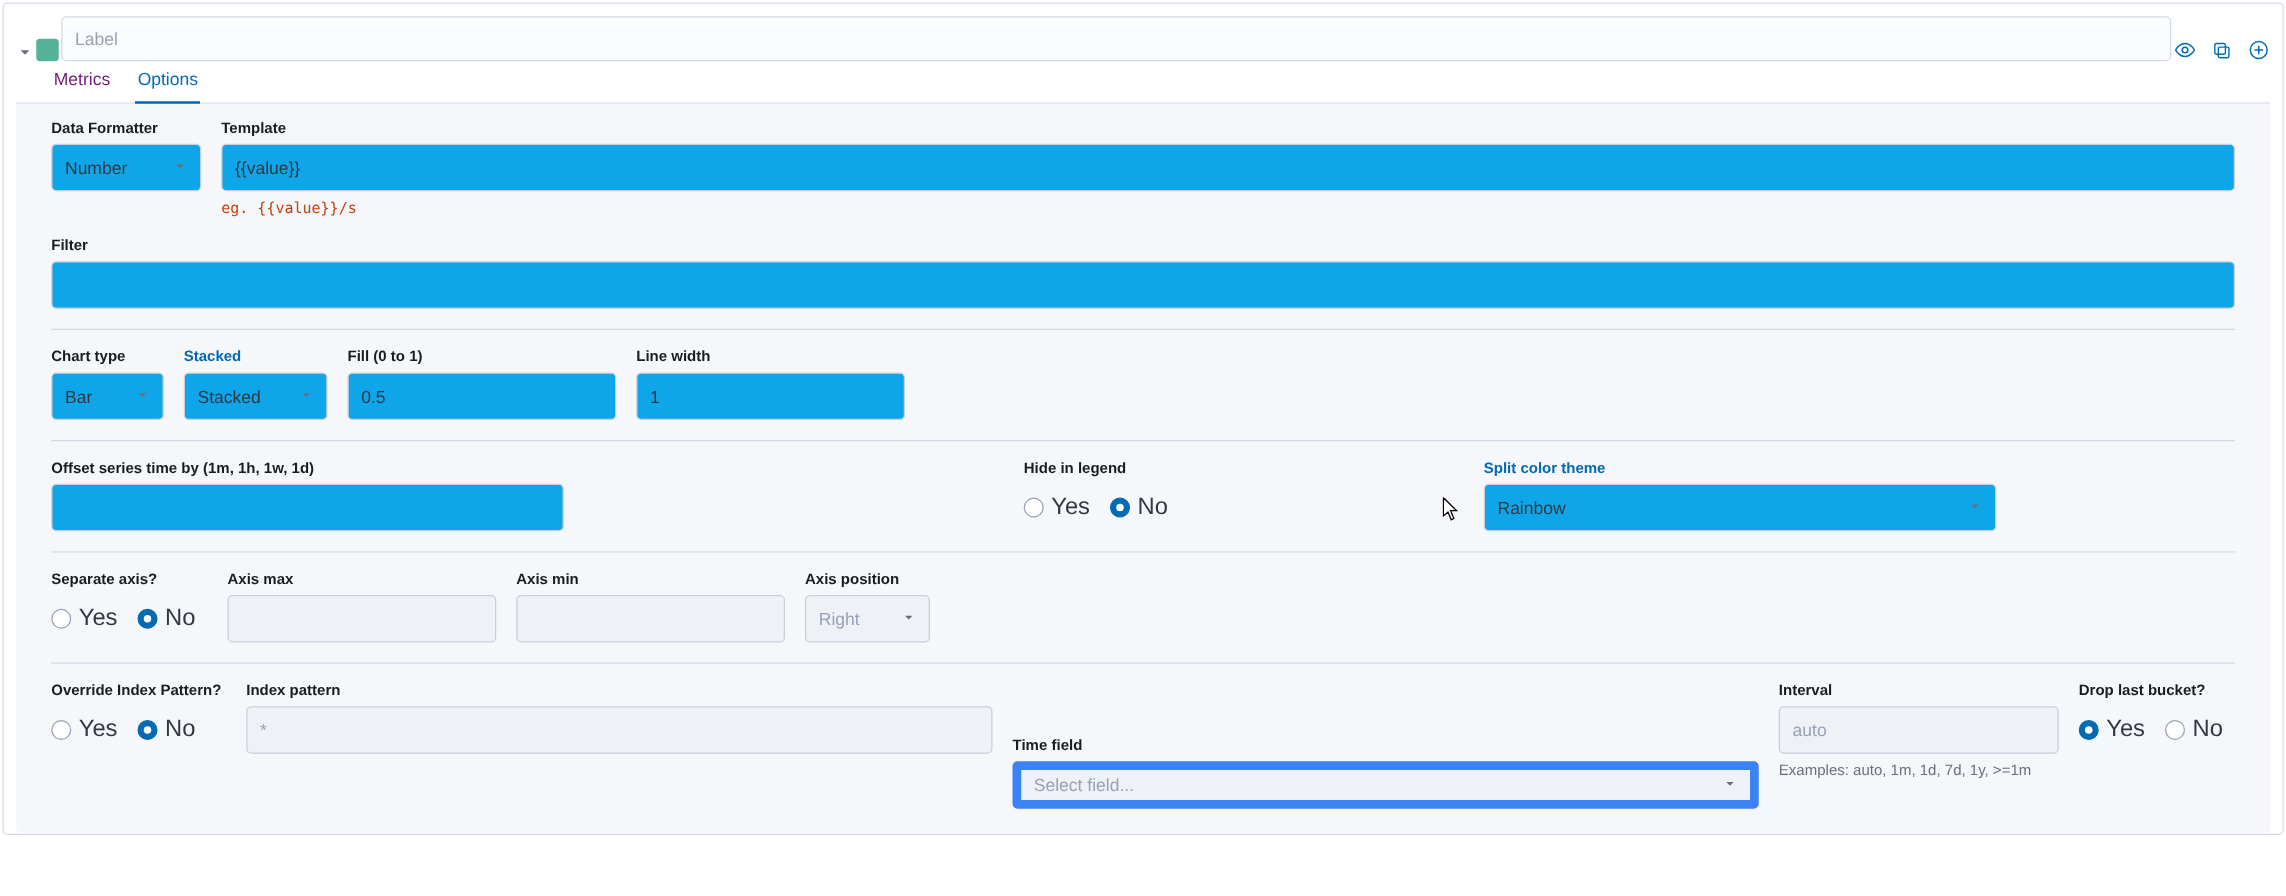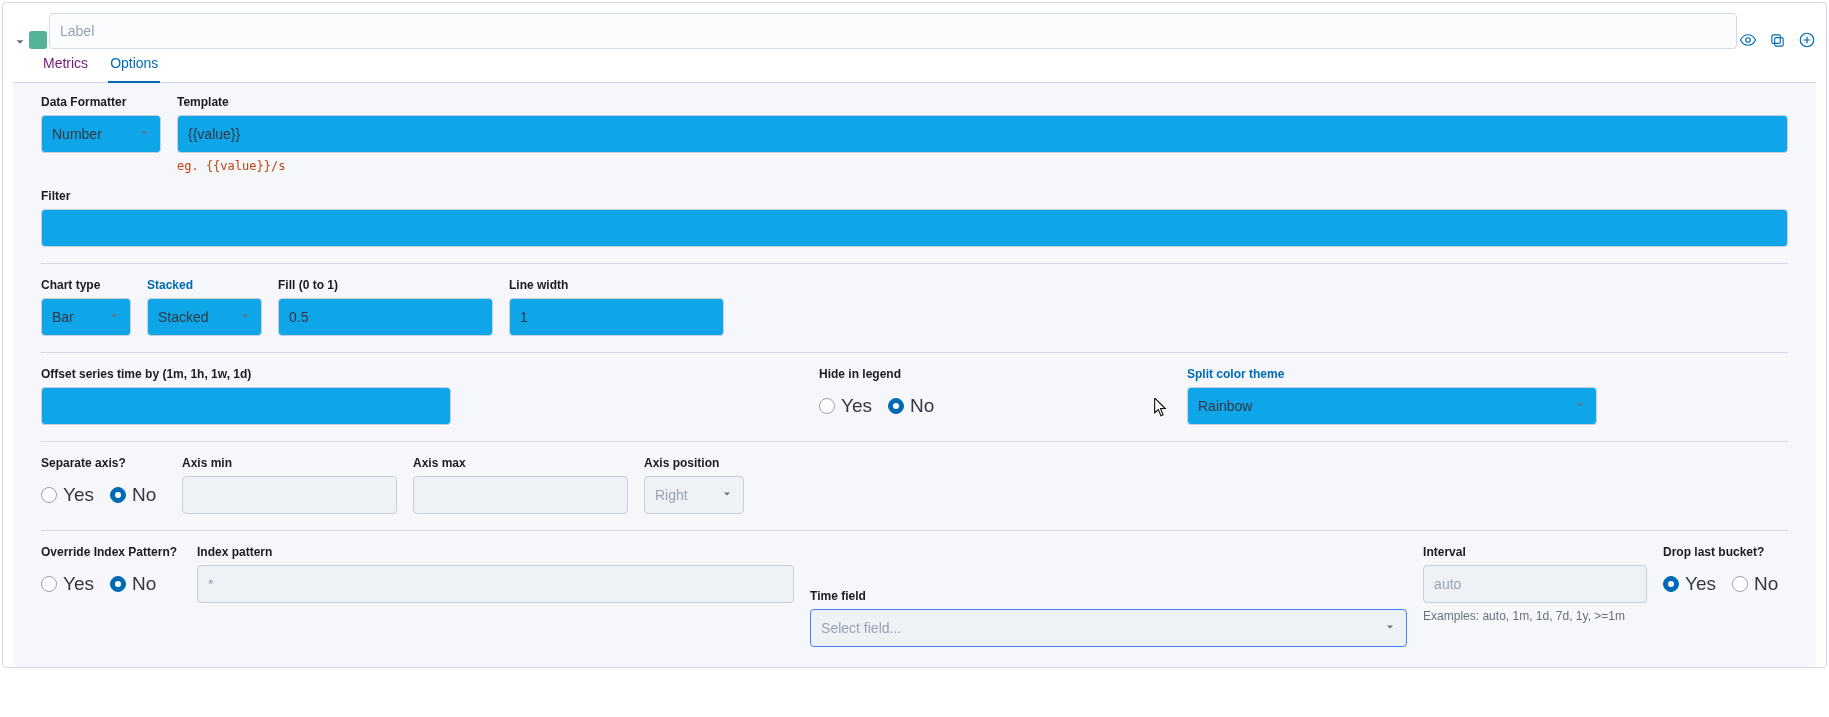--- a/index.html
+++ b/index.html
@@ -133,21 +133,21 @@
     color:#69707d;
     pointer-events:none;
   }
   .select.disabled, .input.disabled {
     background:#eef1f6;
     color:#98a2b3;
     cursor:default;
   }
   .combobox {
     height:38px;
-    border:1px solid #3b82f6;
+    border:7px solid #3b82f6;
     border-radius:4px;
     background:#fbfcfd;
     display:flex;
     align-items:center;
     padding:0 36px 0 10px;
     position:relative;
     color:#98a2b3;
     font-size:14px;
   }
   .combobox.disabled { background:#eef1f6; }
@@ -330,25 +330,25 @@
                 <span class="dot"></span>
                 <span>Yes</span>
               </label>
             <label class="radio checked">
                 <span class="dot"></span>
                 <span>No</span>
               </label>
           </div>
         </div>
         <div class="col" style="width:215px;">
+          <span class="label">Axis max</span>
+          <input class="input disabled" type="text" disabled="" value="" style="">
+        </div>
+        <div class="col" style="width:215px;">
           <span class="label">Axis min</span>
-          <input class="input disabled" type="text" disabled="" value="" style="">
-        </div>
-        <div class="col" style="width:215px;">
-          <span class="label">Axis max</span>
           <input class="input disabled" type="text" disabled="" value="" style="">
         </div>
         <div class="col" style="width:100px;">
           <span class="label">Axis position</span>
           <div class="select disabled">
             <span class="sel-text">Right</span>
             <span class="caret"><svg width="12" height="12" viewBox="0 0 16 16">
                   <path fill="currentColor" d="M4 6l4 4 4-4"></path>
                 </svg></span>
           </div>

